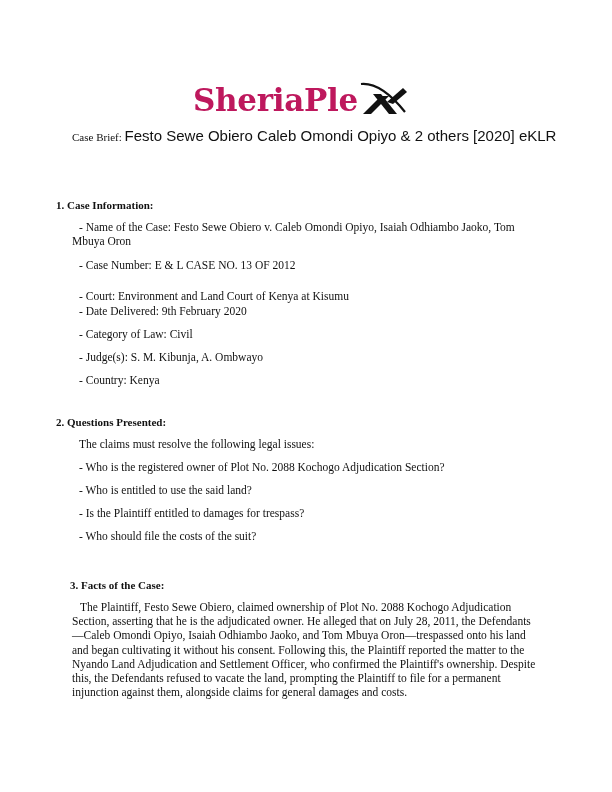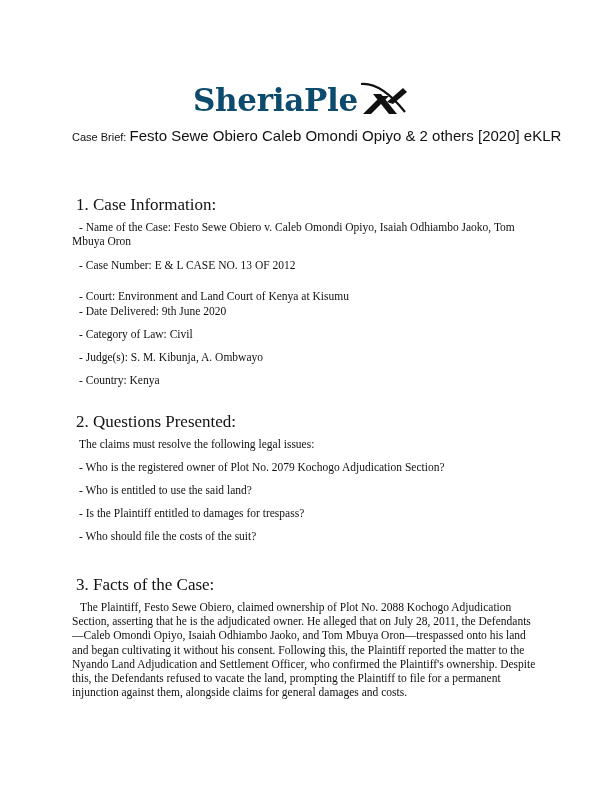--- a/index.html
+++ b/index.html
@@ -1,27 +1,27 @@
 <!DOCTYPE html>
 <html><head>
 <meta charset="utf-8">
 <style>
   html, body { margin: 0; padding: 0; background: #ffffff; }
   body { width: 612px; height: 792px; position: relative; overflow: hidden; color: #111; }
   .page { position: absolute; left: 0; top: 0; width: 612px; height: 792px; background: #fff; }
 
   .logo { position: absolute; left: 193px; top: 78px; height: 40px; display: flex; align-items: flex-end; }
-  .logo-text { font-family: "DejaVu Serif", serif; font-weight: bold; font-size: 31px; letter-spacing: -0.3px; color: #0c4a6e; line-height: 36px; }
+  .logo-text { font-family: "DejaVu Serif", serif; font-weight: bold; font-size: 31px; letter-spacing: -0.3px; color: #be185d; line-height: 36px; }
 
   .brief-line { position: absolute; left: 72px; top: 127px; font-size: 10px; white-space: nowrap; }
-  .brief-label { font-family: Liberation Sans, sans-serif; font-size: 11px; }
+  .brief-label { font-family: Liberation Serif, serif; font-size: 11px; }
   .brief-title { font-family: "Liberation Sans", sans-serif; font-size: 15px; }
 
   .doc { font-family: "Liberation Serif", serif; font-size: 11.5px; line-height: 14px; color: #111; }
-  .h { position: absolute; left: 76px; font-weight: normal; font-size: 17px; }
+  .h { position: absolute; left: 56px; font-weight: bold; font-size: 11px; }
   .item { position: absolute; left: 79px; white-space: nowrap; }
   .item.wrap { left: 72px; width: 470px; white-space: normal; text-indent: 7px; }
   .para { position: absolute; left: 72px; width: 468px; text-indent: 8px; line-height: 14.2px; }
 </style>
 </head>
 <body>
 
 <div class="page">
 
   <div class="logo">
@@ -36,28 +36,28 @@
 
   <div class="brief-line">
     <span class="brief-label">Case Brief: </span><span class="brief-title">Festo Sewe Obiero Caleb Omondi Opiyo &amp; 2 others [2020] eKLR</span>
   </div>
 
   <div class="doc">
     <div class="h" style="top:198px;">1. Case Information:</div>
     <div class="item wrap" style="top:220px;">- Name of the Case: Festo Sewe Obiero v. Caleb Omondi Opiyo, Isaiah Odhiambo Jaoko, Tom Mbuya Oron</div>
     <div class="item" style="top:258px;text-align:right;">- Case Number: E &amp; L CASE NO. 13 OF 2012</div>
     <div class="item" style="top:289px;font-family:Liberation Serif, serif;">- Court: Environment and Land Court of Kenya at Kisumu</div>
-    <div class="item" style="top:304px;">- Date Delivered: 9th June 2020</div>
+    <div class="item" style="top:304px;">- Date Delivered: 9th February 2020</div>
     <div class="item" style="top:327px;">- Category of Law: Civil</div>
     <div class="item" style="top:350px;">- Judge(s): S. M. Kibunja, A. Ombwayo</div>
     <div class="item" style="top:373px;">- Country: Kenya</div>
 
     <div class="h" style="top:415px;">2. Questions Presented:</div>
     <div class="item" style="top:437px;">The claims must resolve the following legal issues:</div>
-    <div class="item" style="top:460px;">- Who is the registered owner of Plot No. 2079 Kochogo Adjudication Section?</div>
+    <div class="item" style="top:460px;">- Who is the registered owner of Plot No. 2088 Kochogo Adjudication Section?</div>
     <div class="item" style="top:483px;">- Who is entitled to use the said land?</div>
     <div class="item" style="top:506px;">- Is the Plaintiff entitled to damages for trespass?</div>
     <div class="item" style="top:529px;">- Who should file the costs of the suit?</div>
 
-    <div class="h" style="top:578px;">3. Facts of the Case:</div>
+    <div class="h" style="top:578px;margin-left:14px;">3. Facts of the Case:</div>
     <div class="para" style="top:600px;">The Plaintiff, Festo Sewe Obiero, claimed ownership of Plot No. 2088 Kochogo Adjudication Section, asserting that he is the adjudicated owner. He alleged that on July 28, 2011, the Defendants—Caleb Omondi Opiyo, Isaiah Odhiambo Jaoko, and Tom Mbuya Oron—trespassed onto his land and began cultivating it without his consent. Following this, the Plaintiff reported the matter to the Nyando Land Adjudication and Settlement Officer, who confirmed the Plaintiff's ownership. Despite this, the Defendants refused to vacate the land, prompting the Plaintiff to file for a permanent injunction against them, alongside claims for general damages and costs.</div>
   </div>
 </div>
 
 </body></html>

